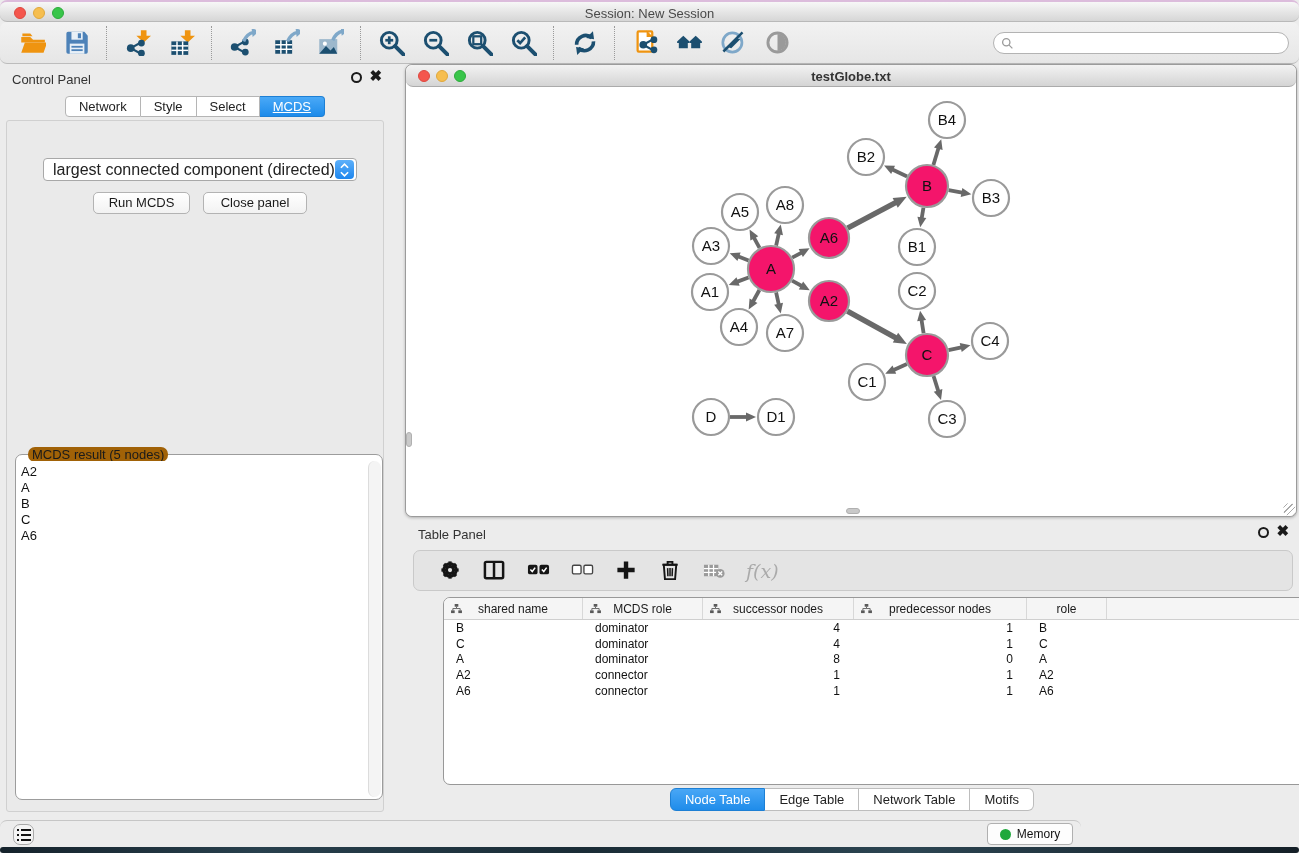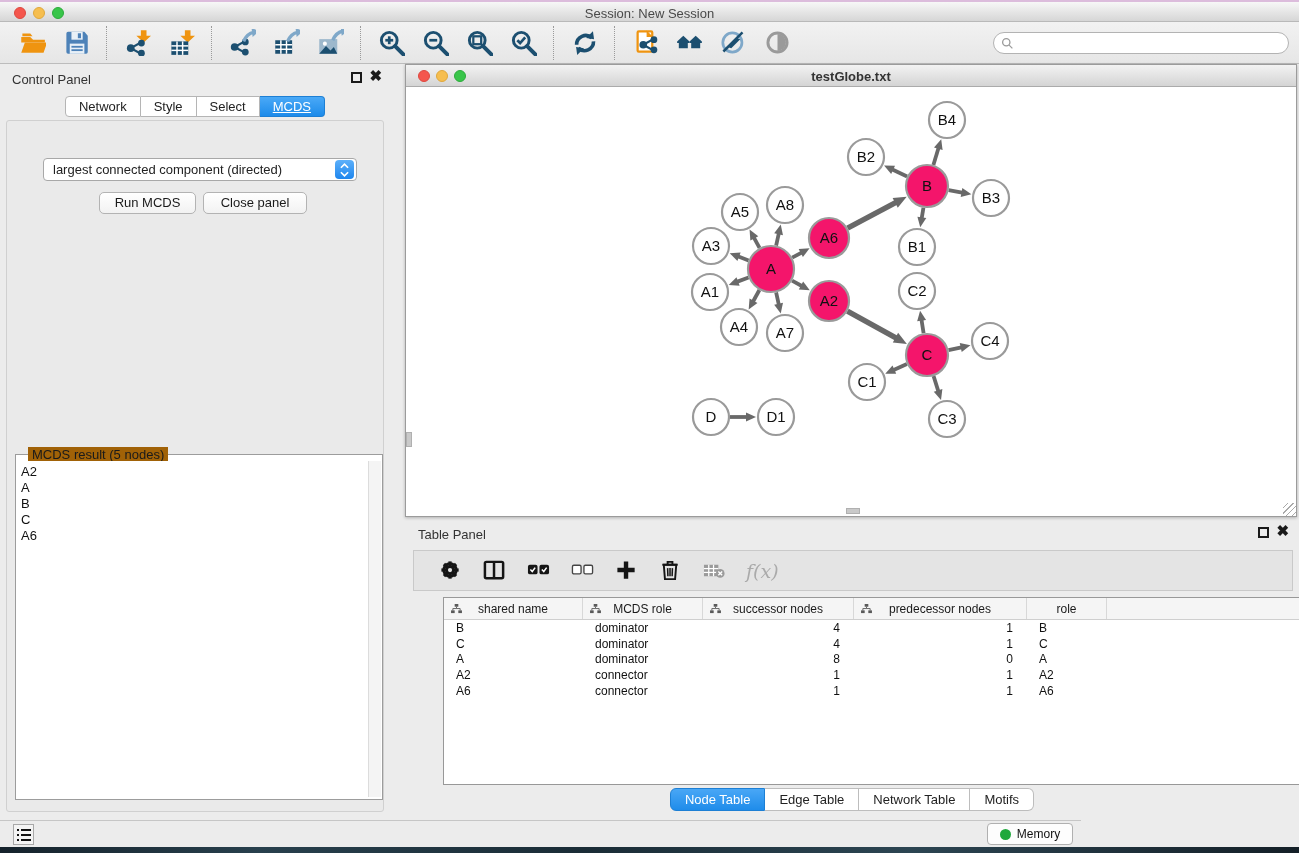--- a/index.html
+++ b/index.html
@@ -1,18 +1,18 @@
 <!DOCTYPE html>
 <html><head>
 <meta charset="utf-8">
 <style>
   * { margin:0; padding:0; box-sizing:border-box; }
   html,body { width:1299px; height:853px; overflow:hidden; }
   body { font-family:"Liberation Sans", sans-serif; background:#ececec; position:relative; color:#222; }
-  .abs { position:absolute; }
+  .abs { position:absolute;border-radius:7px; }
 
   
   #titlebar { left:0; top:0; width:1299px; height:22px;
     background:linear-gradient(#f7f7f7,#d6d6d6); border-top:2px solid #dcbcdc;
     border-bottom:1px solid #b9b9b9; }
   .tl { width:12px; height:12px; border-radius:50%; top:5px; }
   #titlebar .tl.red{ left:14px; background:#f4564d; border:1px solid #dd4840;}
   #titlebar .tl.yellow{ left:33px; background:#f6be4f; border:1px solid #e0a83c;}
   #titlebar .tl.green{ left:52px; background:#39c54a; border:1px solid #2cab3c;}
   #win-title { width:100%; text-align:center; top:4px; font-size:13px; color:#4a4a4a; }
@@ -38,29 +38,29 @@
   #cp-tabs { left:0; top:32px; width:390px; display:flex; justify-content:center; }
   .tab { height:21px; padding:0 13px; font-size:13px; line-height:19px; background:#fff;
     border:1px solid #b5b5b5; border-left:none; color:#222; cursor:default; }
   .tab:first-child { border-left:1px solid #b5b5b5; border-radius:4px 0 0 4px; }
   .tab:last-child { border-radius:0 4px 4px 0; }
   .tab.active { background:linear-gradient(#4aa9f7,#1d8bea); color:#fff; border-color:#1d7fd4;text-decoration:underline; }
   #cp-inner { left:6px; top:56px; width:378px; height:692px; background:#eaeaea;
     border:1px solid #d0d0d0; border-radius:3px; }
   #opt-label { width:100%; text-align:center; top:16px; font-size:13px; color:#1a1a1a; }
   #criterion-select { left:36px; top:37px; width:314px; height:23px; background:#fff;
-    border:1px solid #a8a8a8; border-radius:4px; display:flex; align-items:center; font-size:13px; }
+    border:1px solid #a8a8a8; border-radius:4px; display:flex; align-items:center; font-size:16px; }
   #criterion-select .val { flex:1; padding-left:9px; }
   #stepper { width:19px; height:19px; margin-right:2px; border-radius:4px;
     background:linear-gradient(#5db0fa,#1e86ee); display:flex; flex-direction:column;
     align-items:center; justify-content:center; gap:2px; }
   #stepper svg { width:9px; height:6px; }
   .cp-btn { height:22px; background:linear-gradient(#ffffff,#f2f2f2); border:1px solid #b3b3b3;
     border-radius:5px; font-size:13px; text-align:center; color:#1a1a1a; padding-top:2px; }
-  #run-btn { left:92px; top:71px; width:97px; }
+  #run-btn { left:86px; top:71px; width:97px; }
   #close-btn { left:196px; top:71px; width:104px; }
   #mcds-fieldset { left:8px; top:333px; width:368px; height:346px; border:1px solid #9c9c9c; background:#fff; }
   #mcds-legend { left:12px; top:-8px; background:#a16207; padding:0 4px; font-size:13px; color:#1a1a1a; }
   #mcds-list { left:1px; top:6px; width:352px; height:336px; background:#fff; overflow:hidden;
     font-size:13px; padding:3px 0 0 4px; }
   .list-item { line-height:16px; color:#111; }
   #mcds-scroll { right:1px; top:6px; width:13px; height:336px; background:#f4f4f4; border-left:1px solid #dcdcdc; }
 
   
   #net-window { left:405px; top:64px; width:892px; height:453px; background:#fff;

